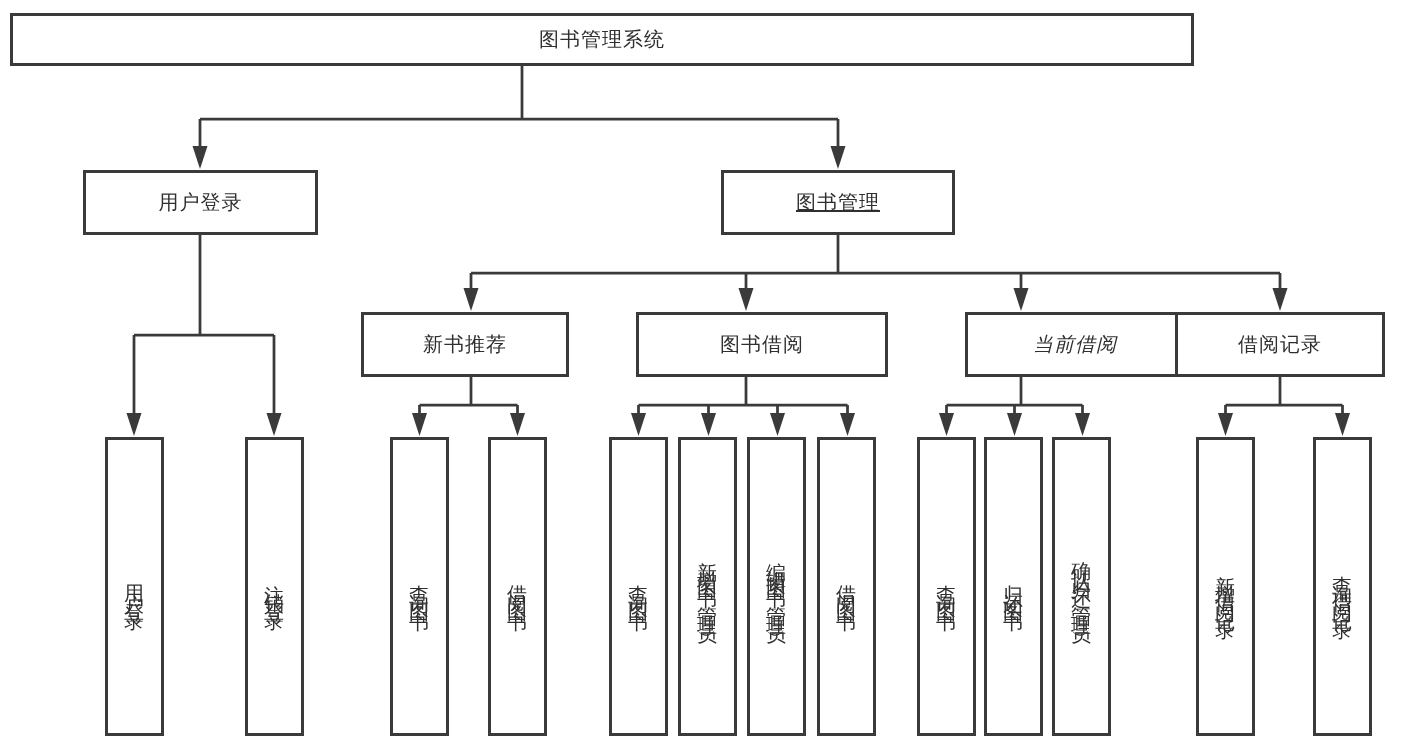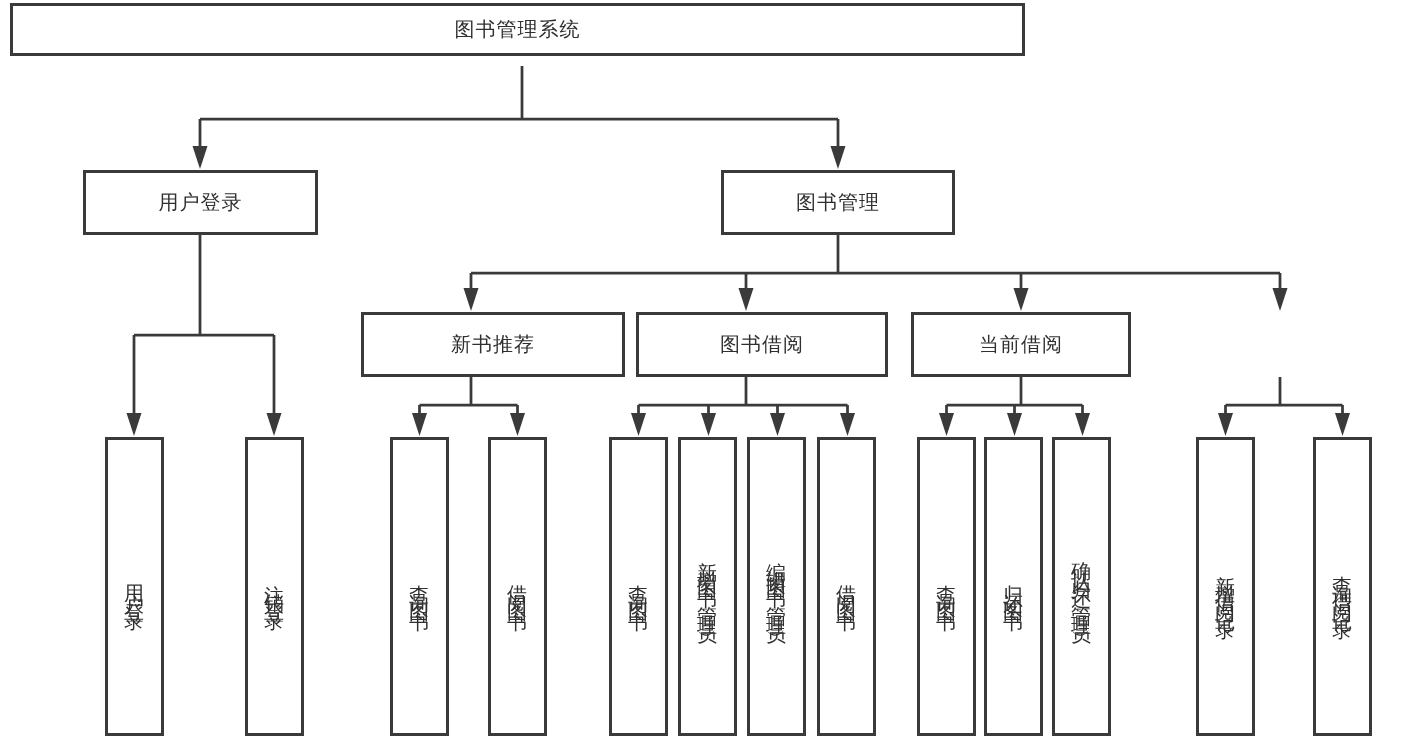--- a/index.html
+++ b/index.html
@@ -32,28 +32,28 @@
     align-items: center;
     justify-content: center;
     color: #2f2f2f;
     z-index: 2;
   }
   .hlabel {
     font-size: 20px;
     letter-spacing: 1px;
     white-space: nowrap;
   }
-  .node.root   { left: 10px;  top: 3px;  width: 1015px; height: 53px; }
+  .node.root   { left: 10px;  top: 13px;  width: 1184px; height: 53px; }
   .node.level2 { height: 65px; top: 170px; }
   .node.l2-user { left: 83px;  width: 235px; }
-  .node.l2-book { left: 721px; width: 234px; }
+  .node.l2-book { left: 721px; width: 234px; text-decoration: underline; }
   .node.level3 { height: 65px; top: 312px; }
-  .node.l3-a { left: 361px;  width: 264px; }
+  .node.l3-a { left: 361px;  width: 208px; }
   .node.l3-b { left: 636px;  width: 252px; }
-  .node.l3-c { left: 911px;  width: 220px; }
+  .node.l3-c { left: 965px;  width: 220px; font-style: italic; }
   .node.l3-d { left: 1175px; width: 210px; }
   .node.leaf {
     top: 437px;
     height: 299px;
     width: 59px;
   }
   .vlabel {
     writing-mode: vertical-rl;
     text-orientation: mixed;
     font-size: 20px;
@@ -174,20 +174,23 @@
 
   <div class="node level3 l3-a">
     <span class="hlabel">新书推荐</span>
   </div>
   <div class="node level3 l3-b">
     <span class="hlabel">图书借阅</span>
   </div>
   <div class="node level3 l3-c">
     <span class="hlabel">当前借阅</span>
   </div>
+  <div class="node level3 l3-d">
+    <span class="hlabel">借阅记录</span>
+  </div>
 
   <div class="node leaf leaf-1">
     <span class="vlabel">用户登录</span>
   </div>
   <div class="node leaf leaf-2">
     <span class="vlabel">注销登录</span>
   </div>
   <div class="node leaf leaf-3">
     <span class="vlabel">查询图书</span>
   </div>

